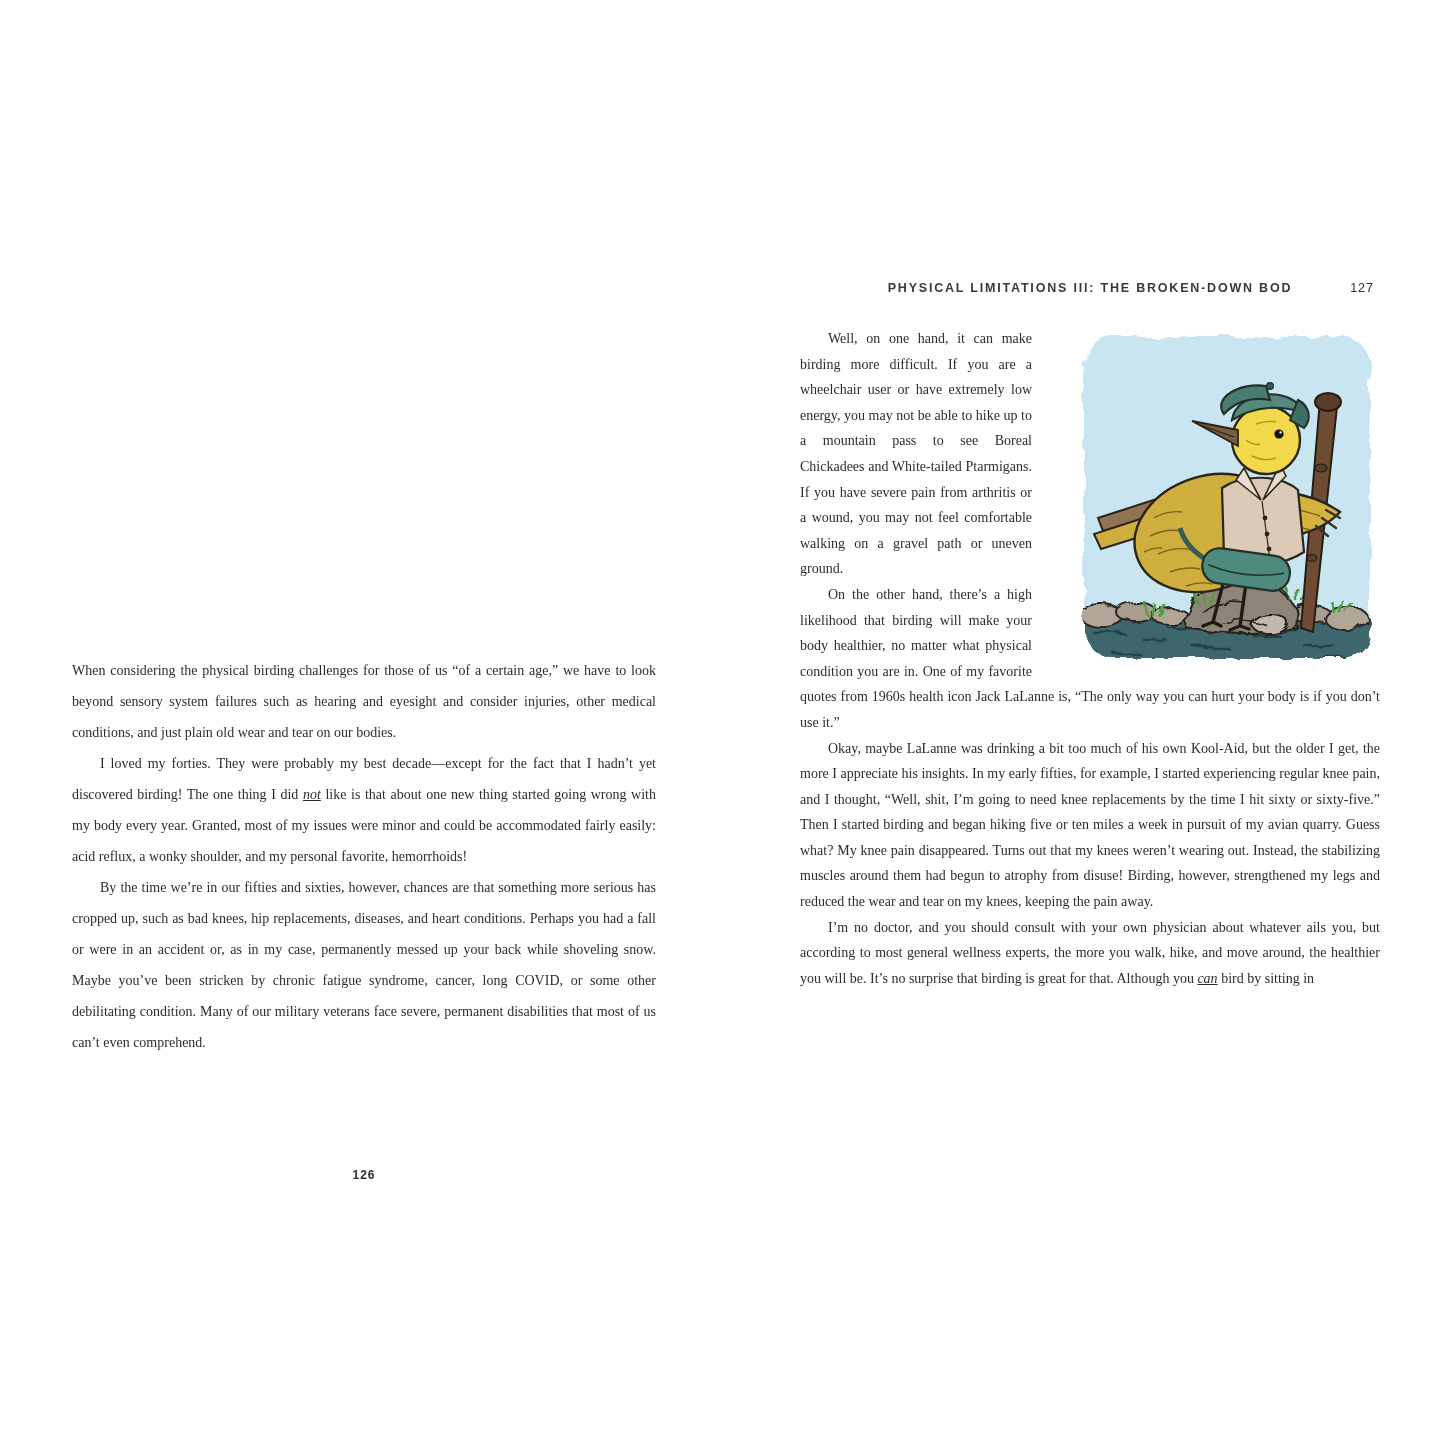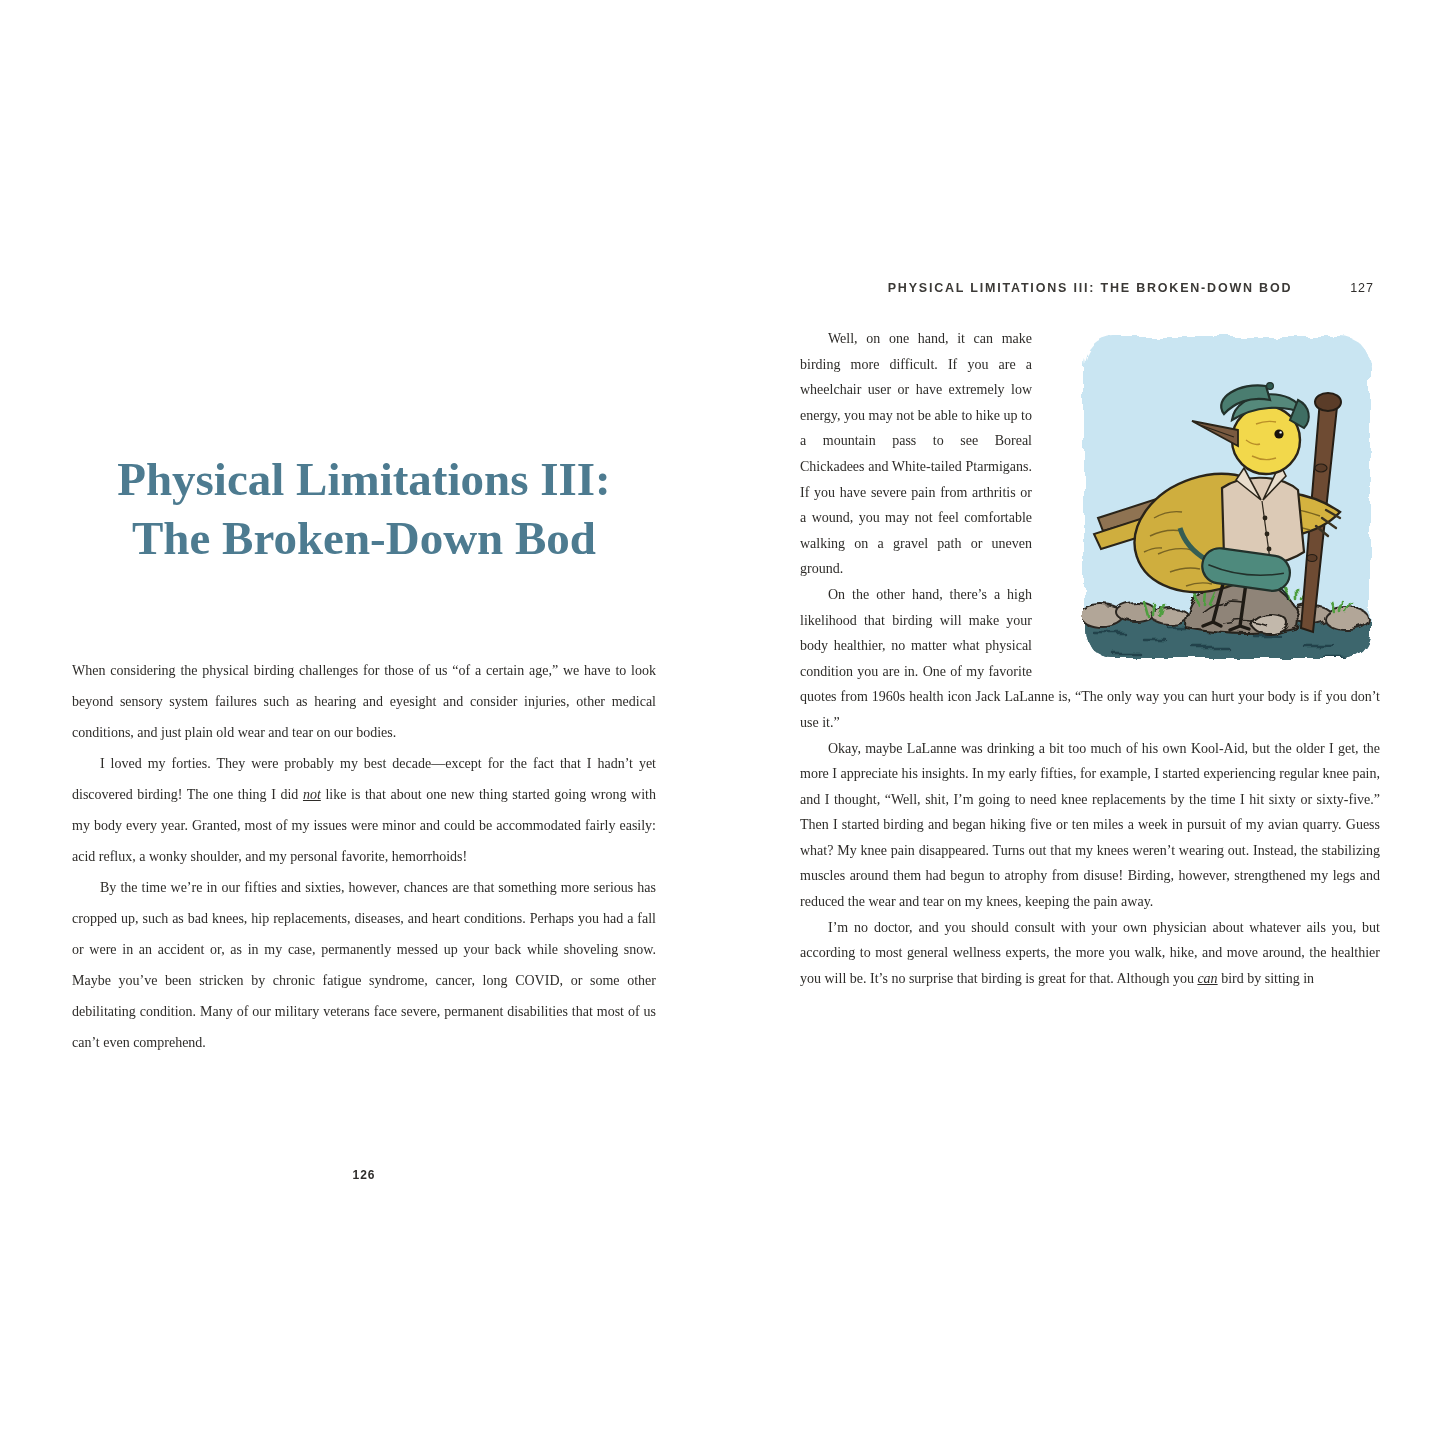--- a/index.html
+++ b/index.html
@@ -57,24 +57,20 @@
 
   figure.illustration {
     float:right; width:306px; height:342px;
     margin:2px 0 14px 42px; padding:0;
   }
 </style>
 </head>
 <body>
 
 <section class="page page-left">
-  <h1 class="chapter-title">
-    <span>Physical Limitations III:</span><br>
-    <span>The Broken-Down Bod</span>
-  </h1>
   <div class="body-text left-body">
       <p class="para"><span>When considering the physical birding challenges for those of us “of a certain age,” we have to look beyond sensory system failures such as hearing and eyesight and consider injuries, other medical conditions, and just plain old wear and tear on our bodies.</span></p>
       <p class="para indent"><span>I loved my forties. They were probably my best decade—except for the fact that I hadn’t yet discovered birding! The one thing I did </span><span class="it">not</span><span> like is that about one new thing started going wrong with my body every year. Granted, most of my issues were minor and could be accommodated fairly easily: acid reflux, a wonky shoulder, and my personal favorite, hemorrhoids!</span></p>
       <p class="para indent"><span>By the time we’re in our fifties and sixties, however, chances are that something more serious has cropped up, such as bad knees, hip replacements, diseases, and heart conditions. Perhaps you had a fall or were in an accident or, as in my case, permanently messed up your back while shoveling snow. Maybe you’ve been stricken by chronic fatigue syndrome, cancer, long COVID, or some other debilitating condition. Many of our military veterans face severe, permanent disabilities that most of us can’t even comprehend.</span></p>
     </div>
   <div class="folio-left">126</div>
 </section>
 
 <section class="page page-right">
   <header class="running-header">

